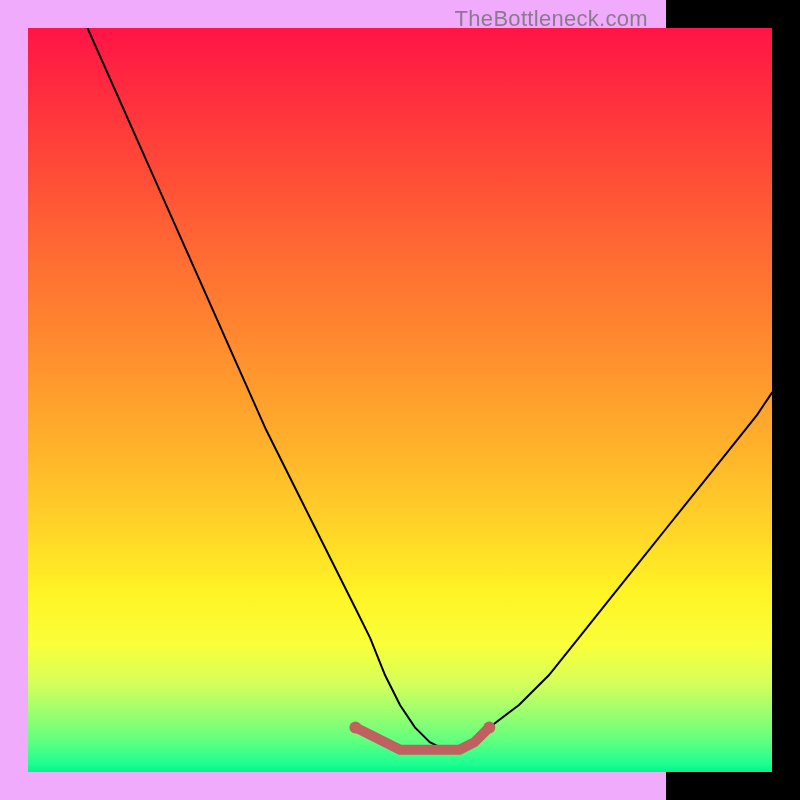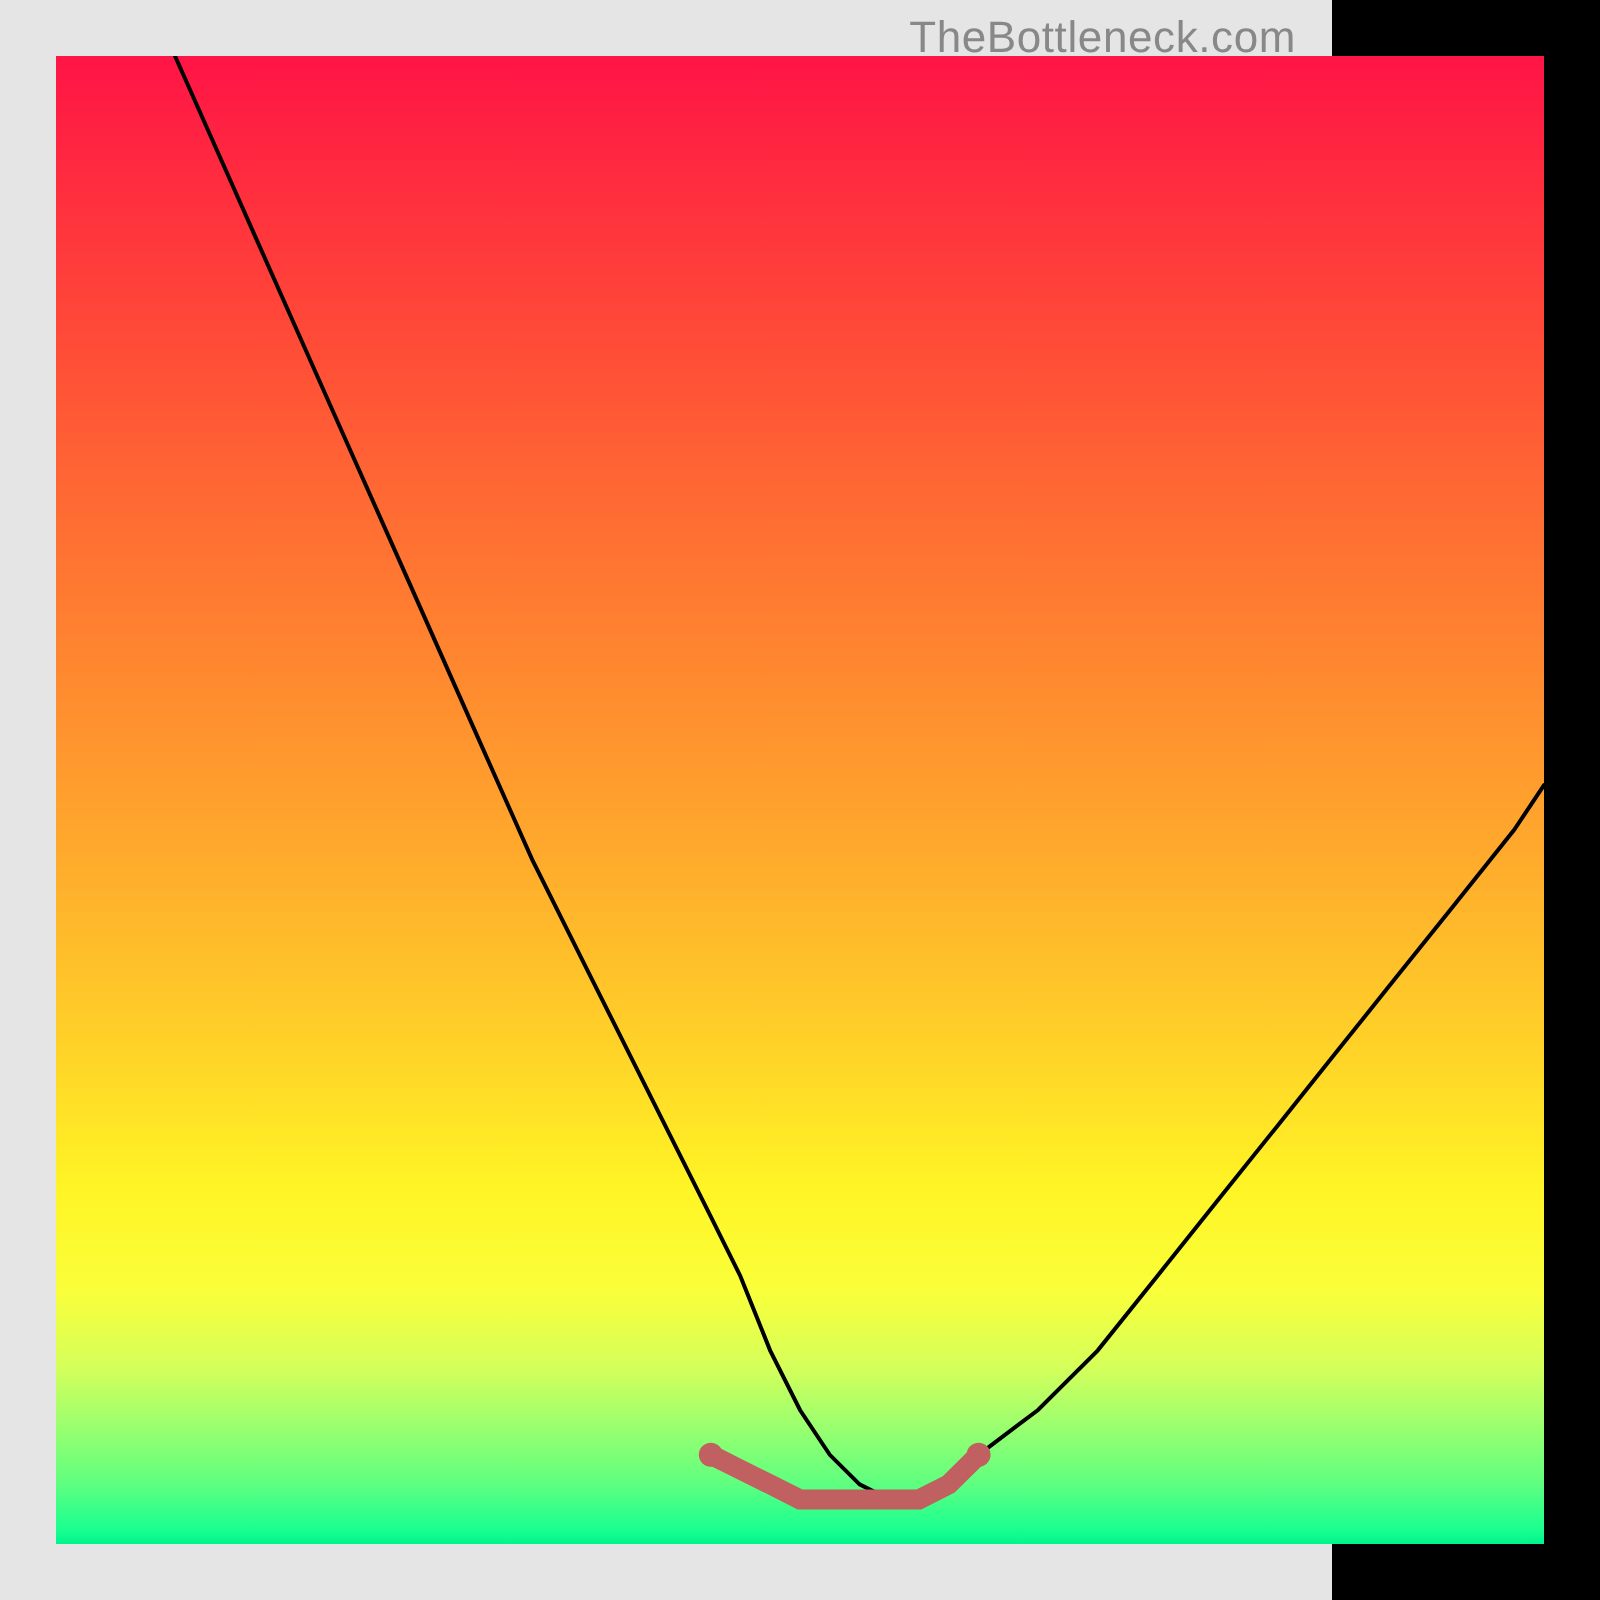--- a/index.html
+++ b/index.html
@@ -8,21 +8,21 @@
     width: 800px;
     height: 800px;
     background: #000;
     overflow: hidden;
     font-family: Arial, Helvetica, sans-serif;
   }
   .frame {
     position: relative;
     width: 666px;
     height: 800px;
-    background: #e5e5e5;
+    background: #f0abfc;
   }
   .plot-area {
     position: absolute;
     left: 28px;
     top: 28px;
     width: 744px;
     height: 744px;
     
     background: linear-gradient(
       to bottom,

